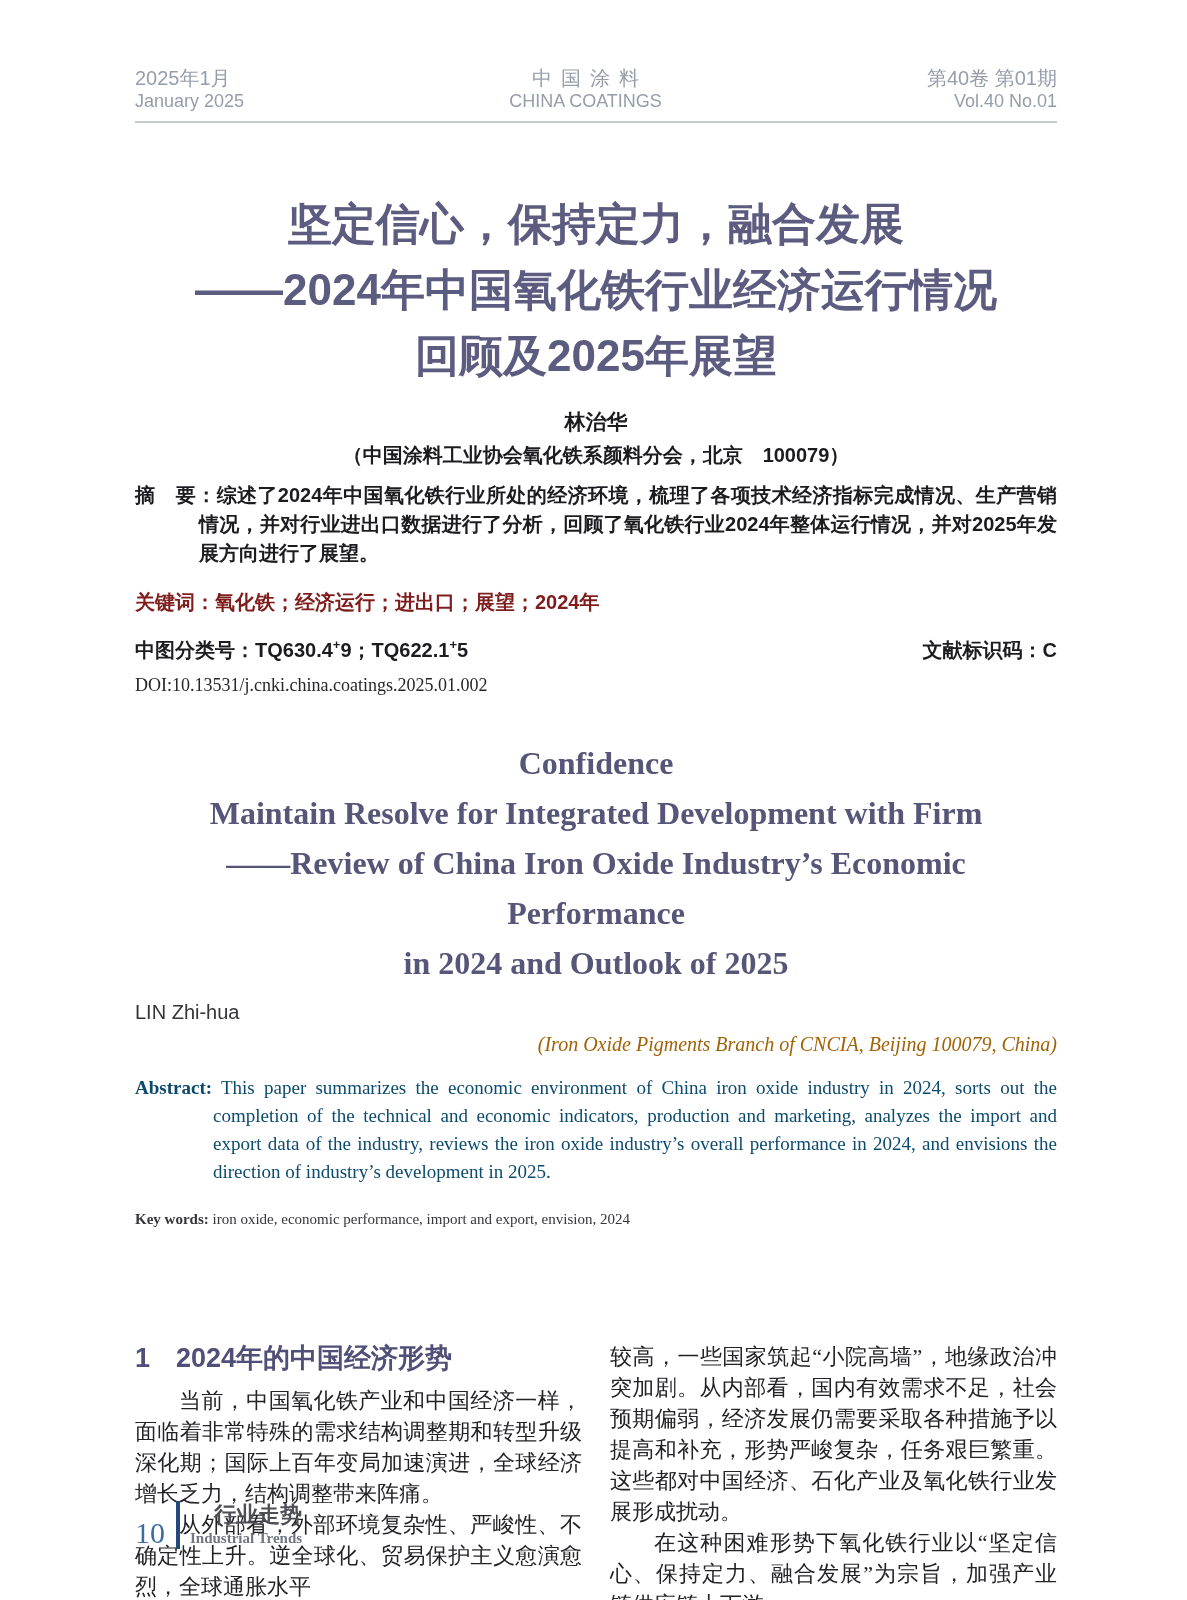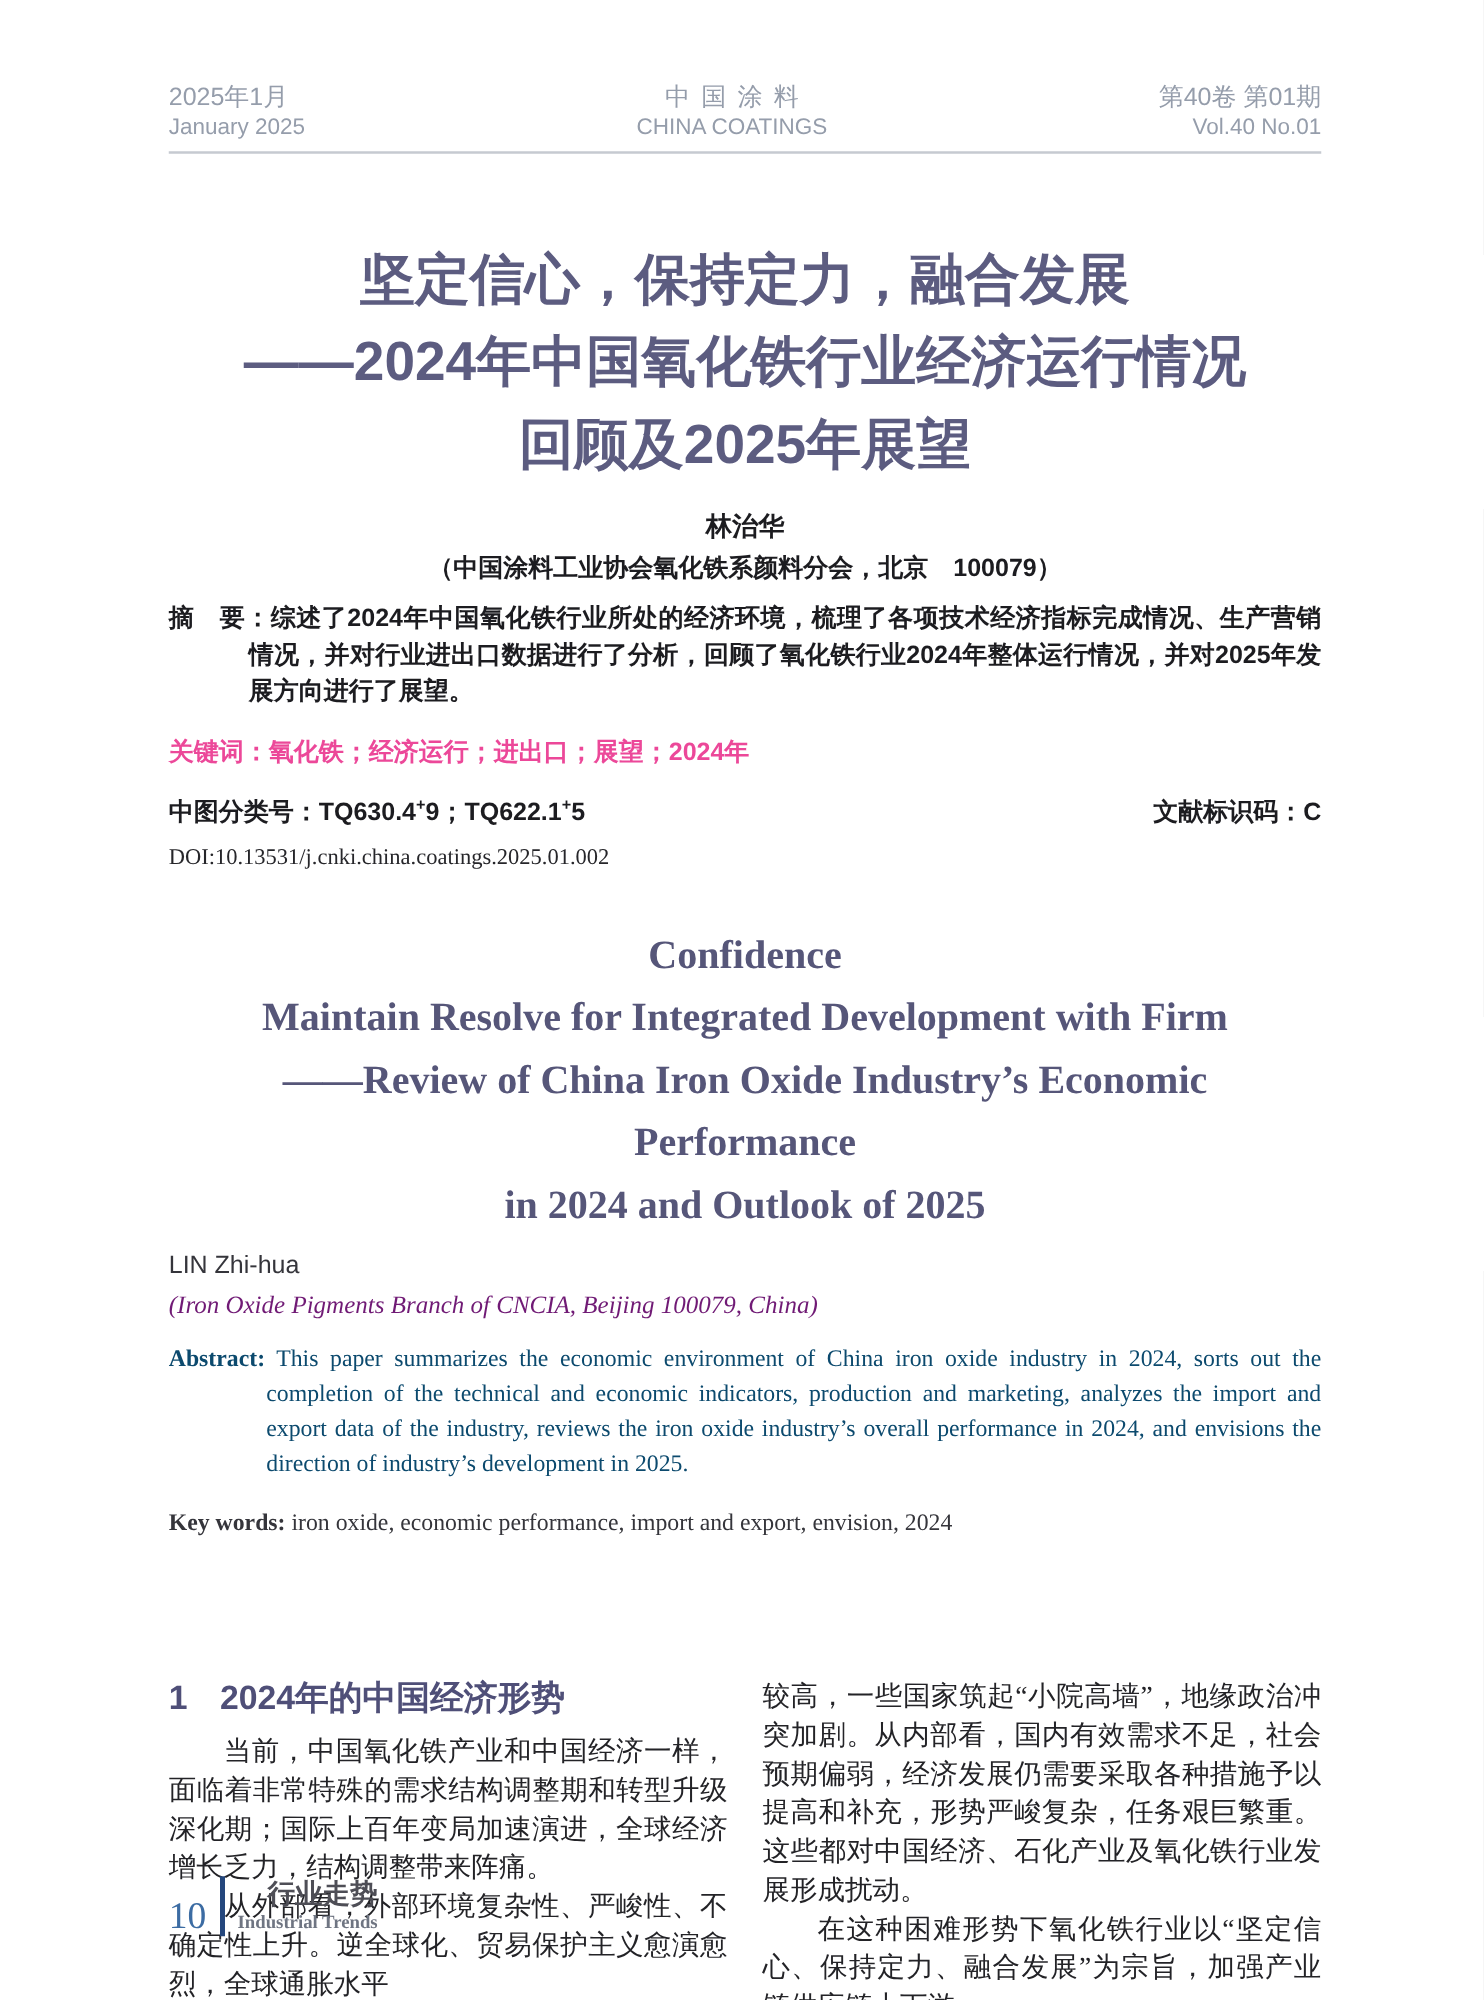--- a/index.html
+++ b/index.html
@@ -28,41 +28,41 @@
   }
   .author-zh { margin-top:20px; text-align:center; font-weight:bold; font-size:21px; line-height:26px; color:#1c1c20; }
   .affil-zh  { margin-top:6px; text-align:center; font-weight:600; font-size:20px; line-height:28px; color:#1c1c20; }
   
   .abstract-zh {
     margin-top:12px; font-size:20px; line-height:29px; font-weight:600;
     text-align:justify; color:#1c1c20;
     padding-left:64px; text-indent:-64px;
   }
   .meta-label { font-weight:bold; }
-  .keywords-zh { margin-top:16px; font-size:20px; line-height:29px; font-weight:600; color:#ec4899; }
+  .keywords-zh { margin-top:16px; font-size:20px; line-height:29px; font-weight:600; color:#7f1d1d; }
   .clc-row {
     margin-top:14px; display:flex; justify-content:space-between;
     font-size:20px; line-height:27px; font-weight:600; color:#1c1c20;
   }
   .sup { font-size:13px; vertical-align:super; line-height:0; }
   .doi { margin-top:10px; font-family:"Liberation Serif", serif; font-weight:normal; font-size:18px; line-height:22px; color:#26262a; }
   
   .title-en {
     margin-top:42px; text-align:center; color:#565679;
     font-family:"Liberation Serif", serif; font-weight:bold;
     font-size:32px; line-height:50px;
   }
   .author-en { margin-top:12px; text-align:left; font-size:20px; line-height:25px; color:#35353b; }
-  .affil-en  { margin-top:6px; text-align:left; font-family:"Liberation Serif", serif; font-style:italic; font-size:20px; line-height:27px; color:#701a75; }
+  .affil-en  { margin-top:6px; text-align:right; font-family:"Liberation Serif", serif; font-style:italic; font-size:20px; line-height:27px; color:#a16207; }
   .abstract-en {
     margin-top:16px; font-family:"Liberation Serif", serif;
     font-size:19px; line-height:28px; text-align:justify; color:#0c4a6e;
     padding-left:78px; text-indent:-78px;
   }
-  .keywords-en { margin-top:2px; font-family:"Liberation Serif", serif; font-size:19px; line-height:28px; color:#35353b; }
+  .keywords-en { margin-top:2px; font-family:"Liberation Serif", serif; font-size:15px; line-height:28px; color:#35353b; }
   .en-label { font-weight:bold; font-family:"Liberation Serif", serif; }
   
   .body-cols { margin-top:108px; display:flex; gap:28px; }
   .col { flex:1 1 0; font-family:"Liberation Serif", serif; font-size:22px; line-height:31px; text-align:justify; color:#232327; }
   .section-heading {
     font-family:"Liberation Sans", sans-serif; font-weight:bold;
     color:#4f4f78; font-size:27px; line-height:34px; margin:0 0 10px 0;
   }
   .sec-num { display:inline-block; margin-right:26px; }
   .body-para { margin:0; text-indent:2em; }

